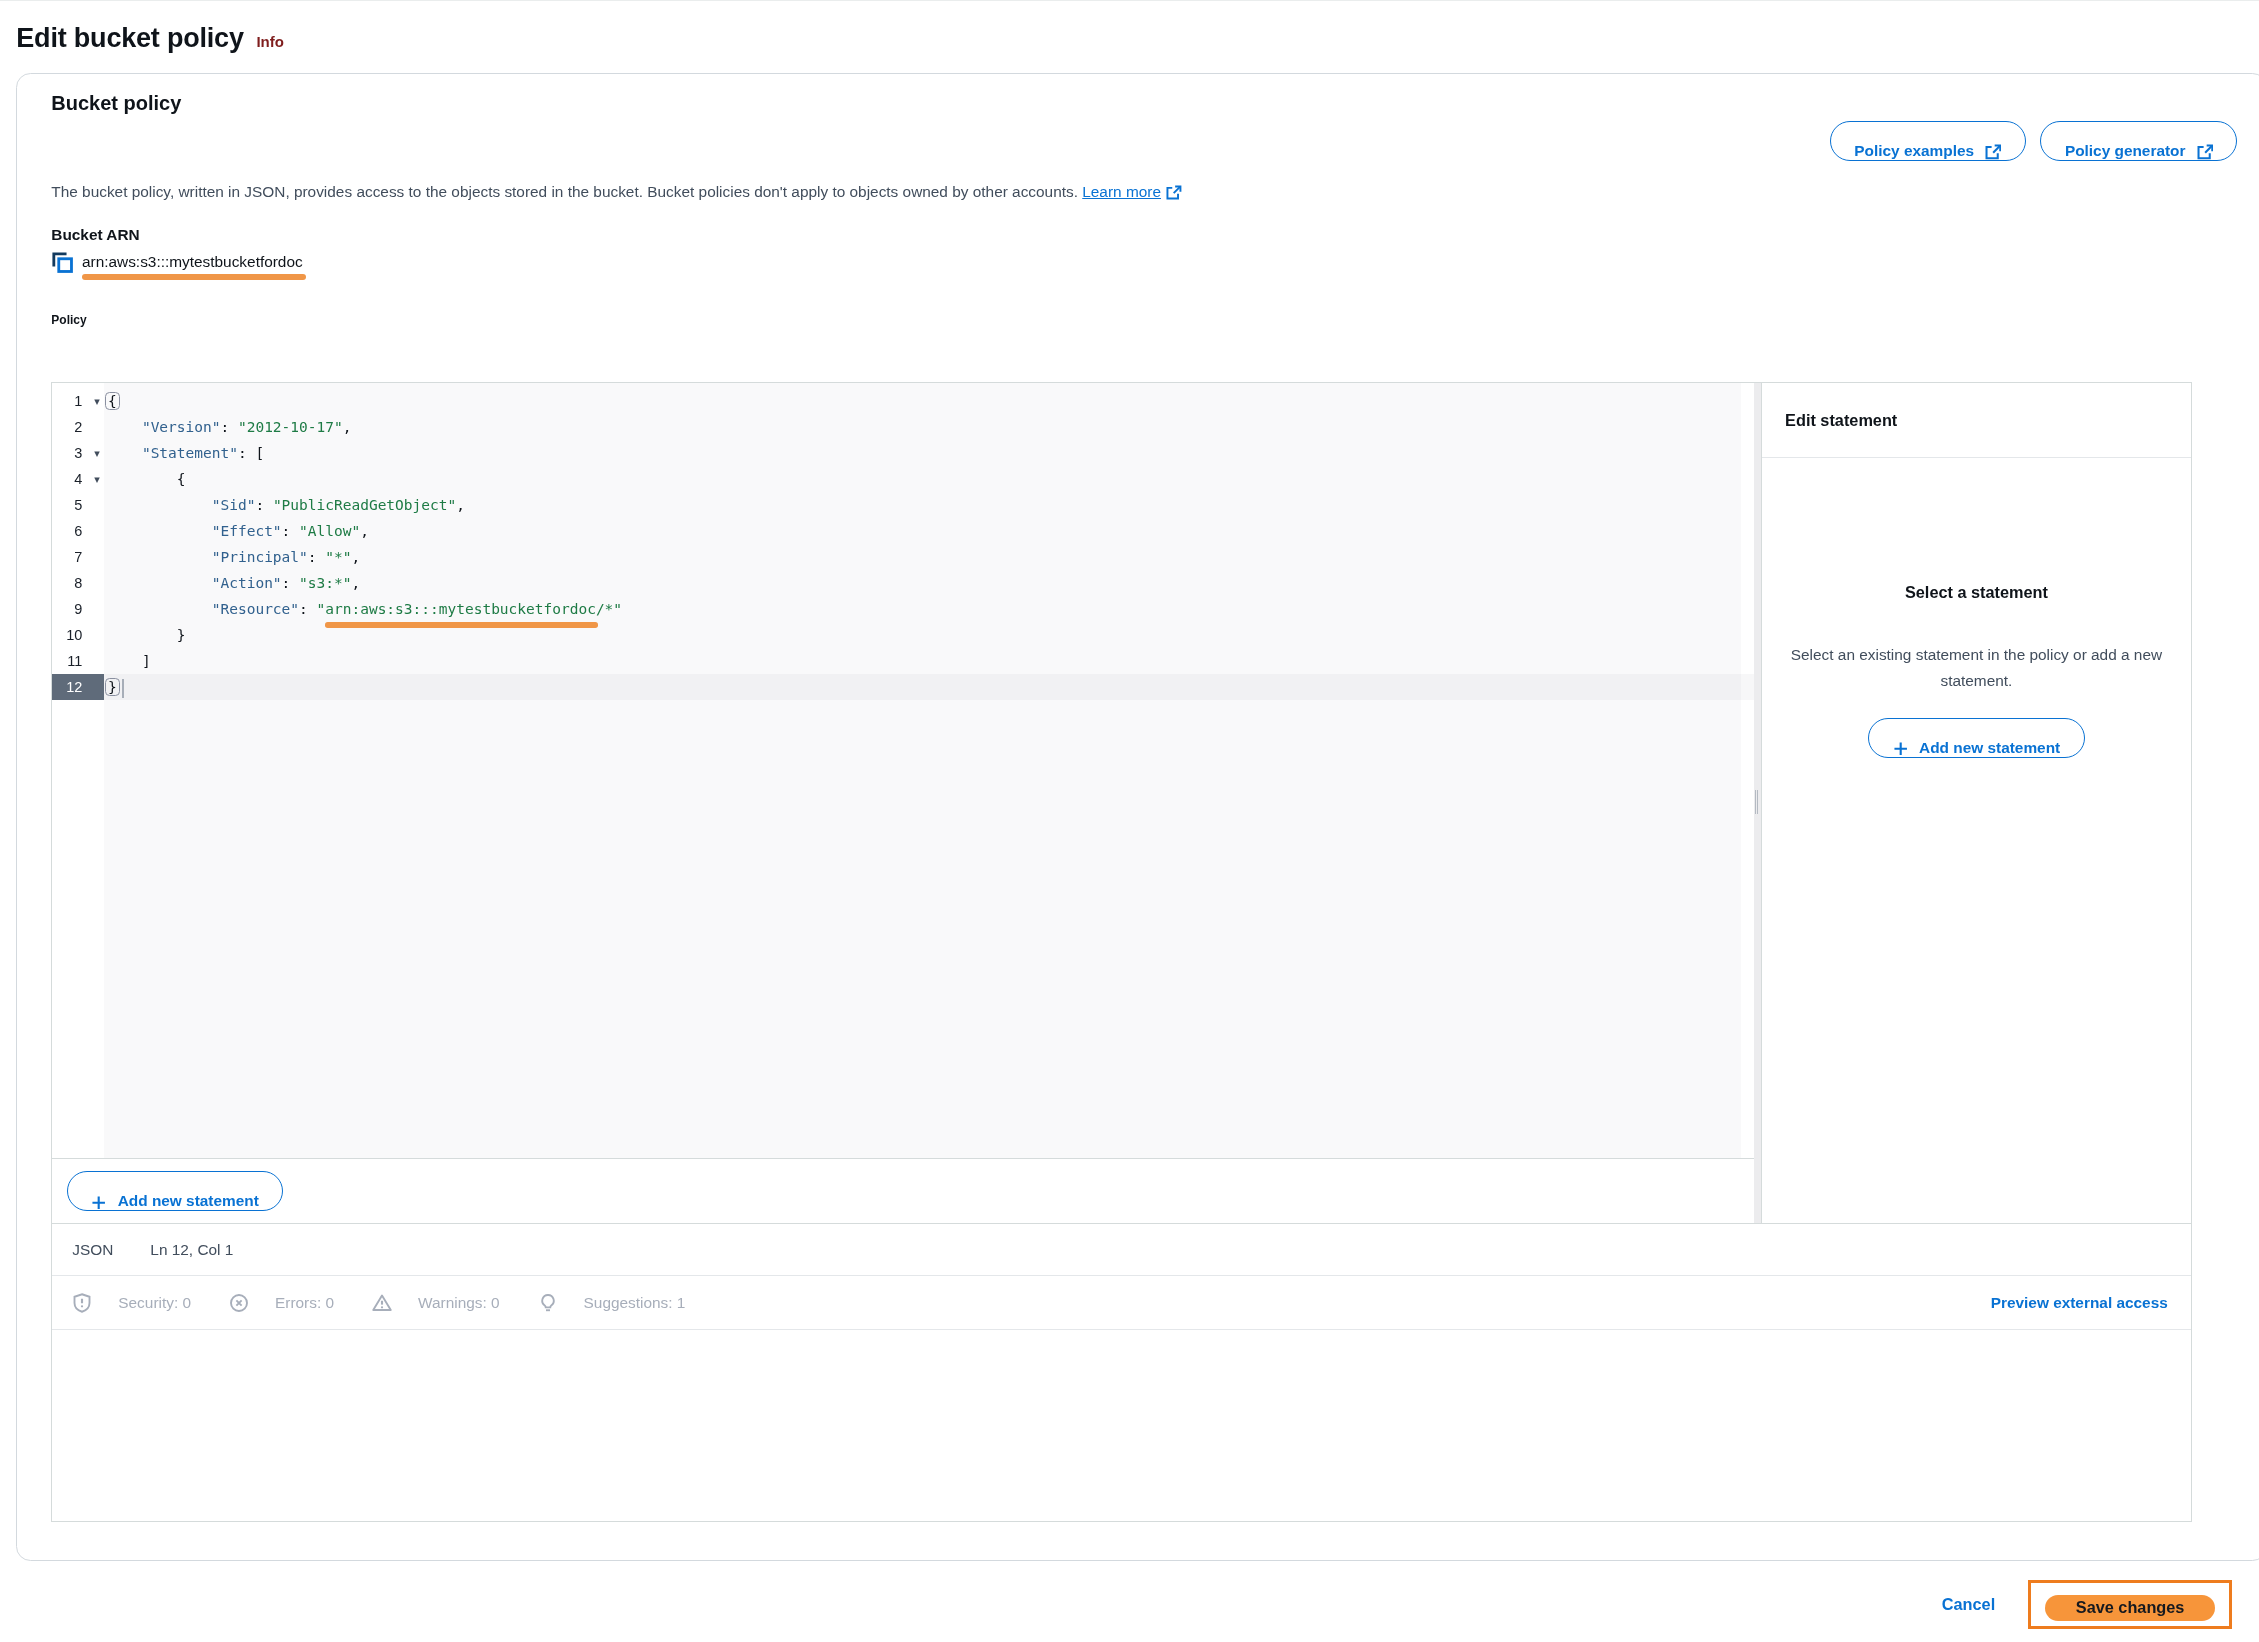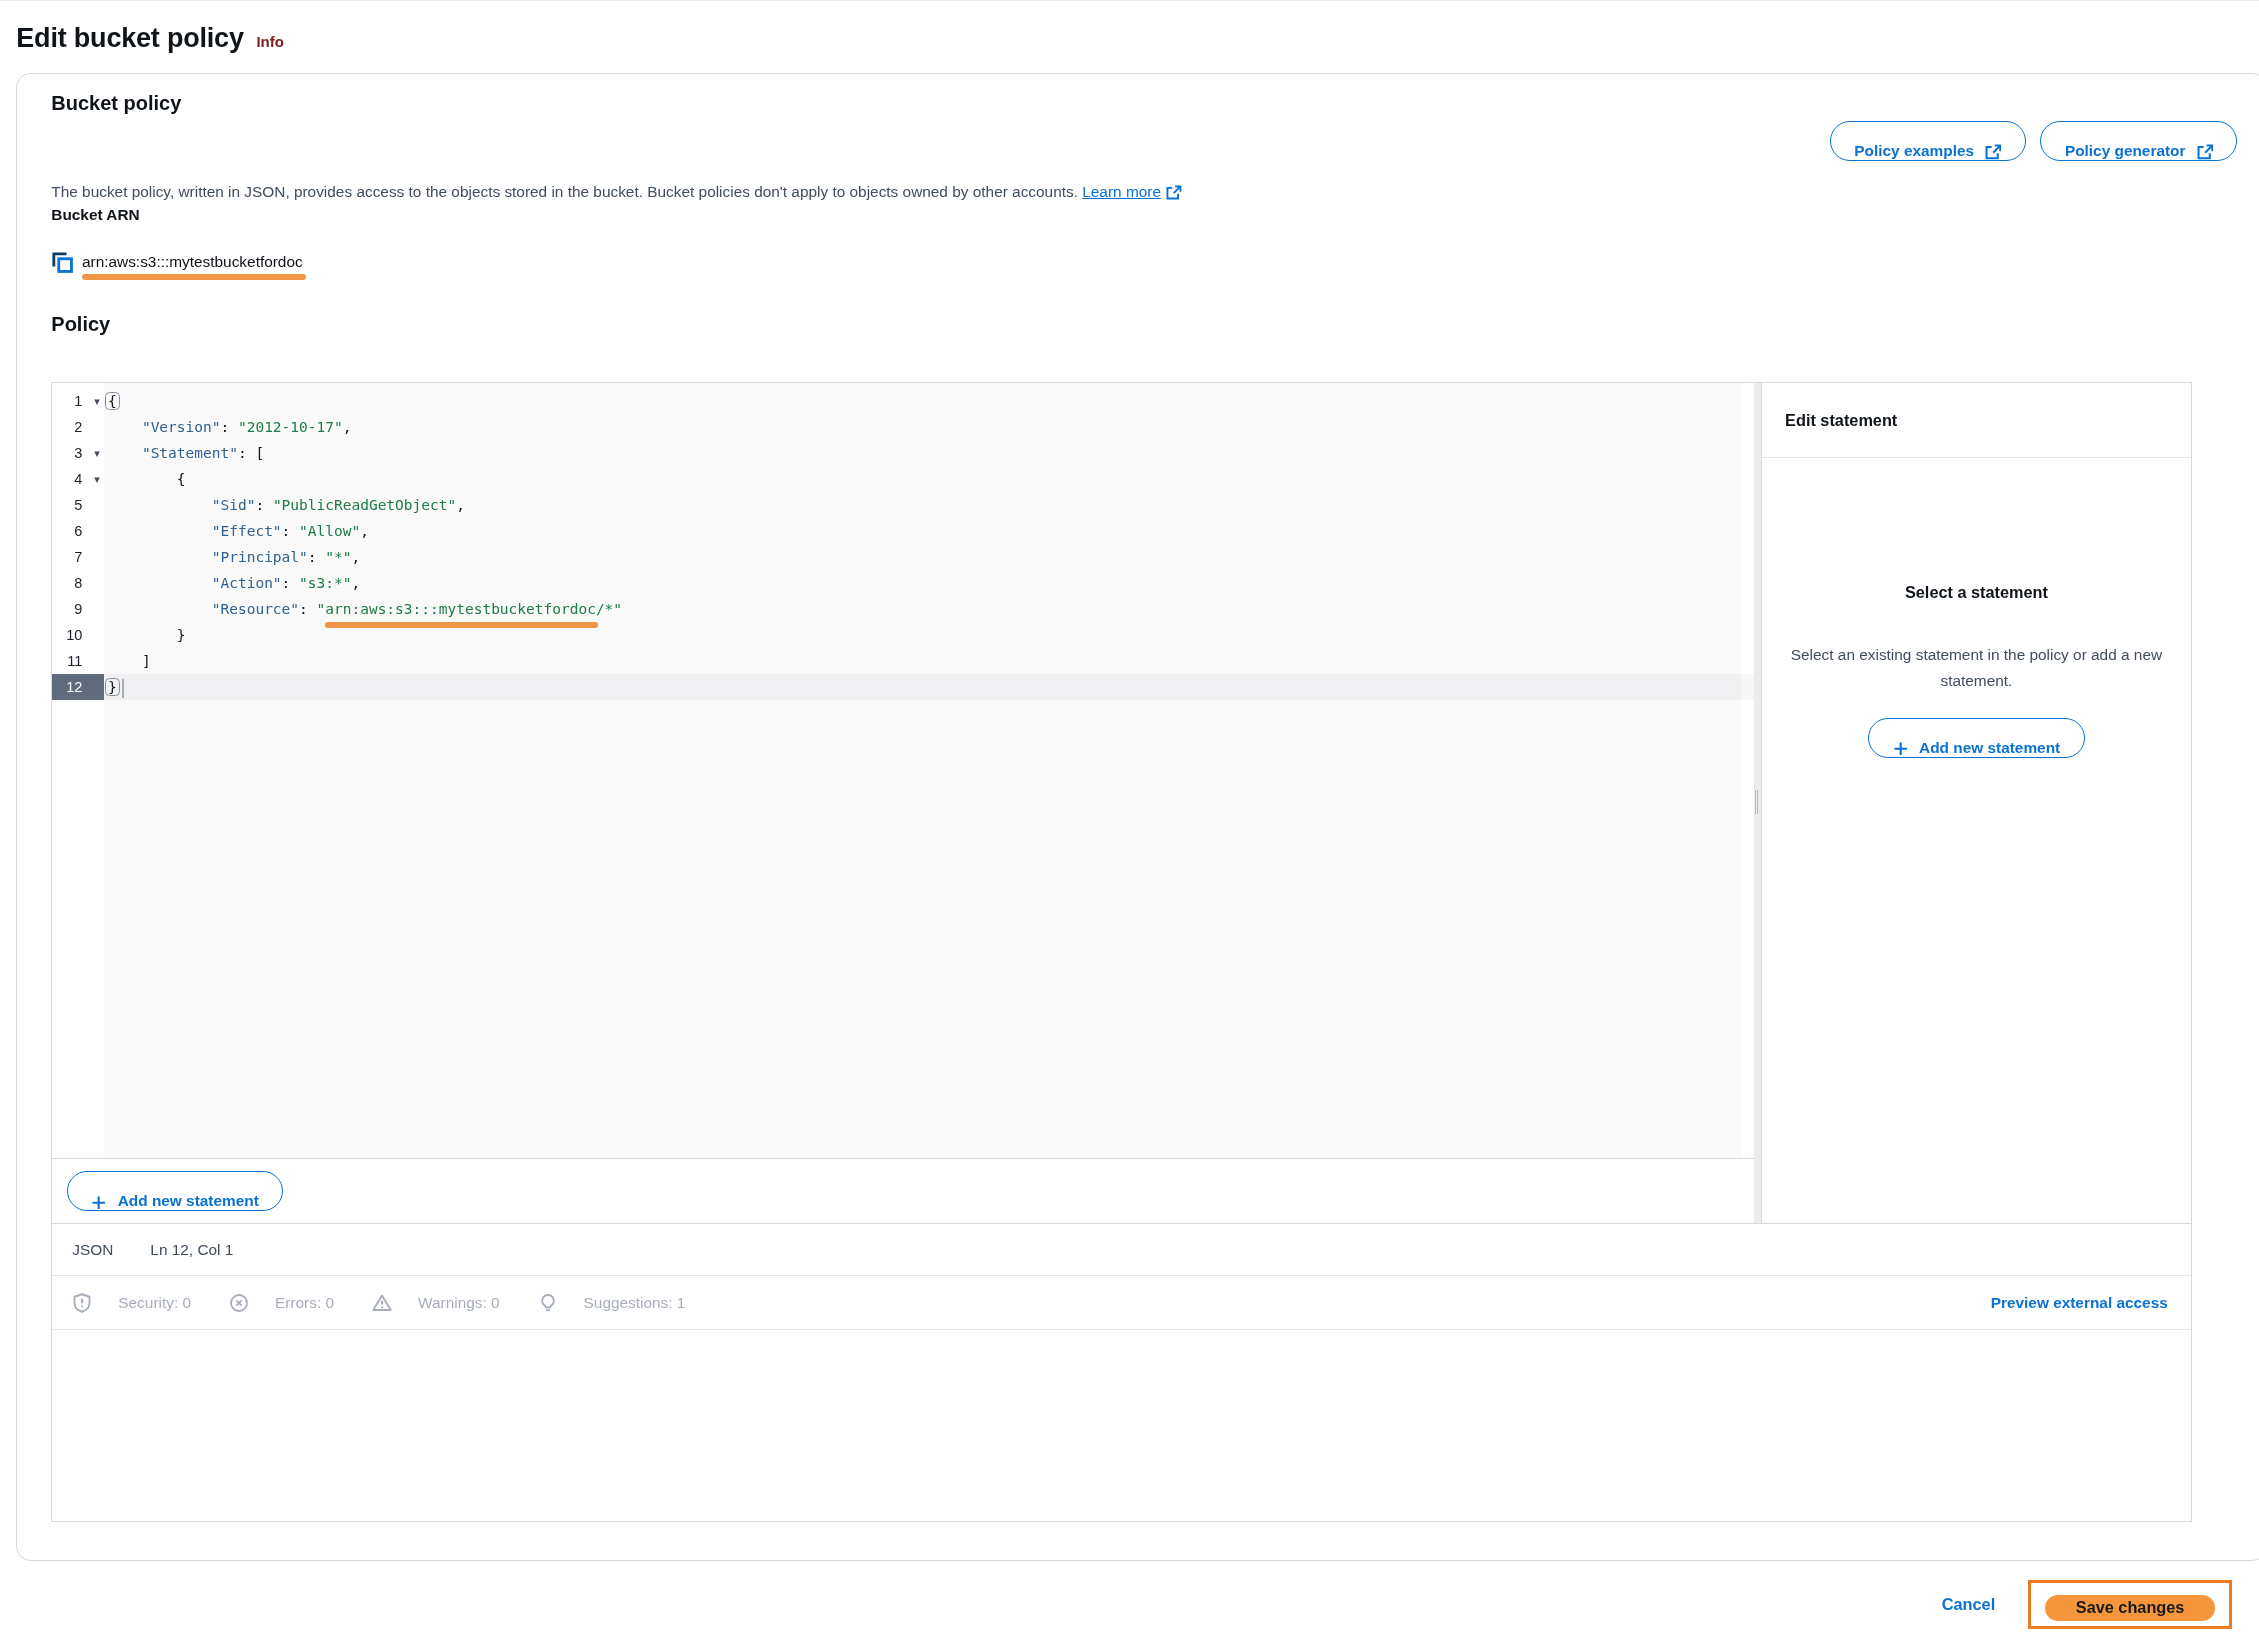--- a/index.html
+++ b/index.html
@@ -19,29 +19,29 @@
   }
   .card-title{position:absolute;left:34px;top:18px;font-size:20px;font-weight:bold;}
   .header-buttons{position:absolute;right:29px;top:47px;display:flex;gap:14.5px;}
   .btn-outline{
     display:inline-flex;align-items:flex-end;gap:11px;height:40px;padding:0 23.5px;
     border:1.8px solid #0972d3;border-radius:20px;background:#fff;color:#0972d3;
     font-size:15.4px;font-weight:bold;font-family:inherit;cursor:pointer;box-sizing:border-box;white-space:nowrap;
   }
   .desc{position:absolute;left:34px;top:94px;font-size:15.4px;color:#414d5c;}
   .link-inline{color:#0972d3;text-decoration:underline;cursor:pointer;display:inline-flex;align-items:center;gap:5.4px;}
-  .arn-label{position:absolute;left:34px;top:132px;font-size:15.4px;font-weight:bold;}
+  .arn-label{position:absolute;left:34px;top:152px;font-size:15.4px;font-weight:bold;}
   .arn-row{position:absolute;left:34px;top:177px;display:flex;align-items:center;gap:8.1px;font-size:15.4px;}
   .copy-btn{background:none;border:none;padding:0;cursor:pointer;line-height:0;}
   .hl-underline{position:relative;}
   .hl-underline::after{
     content:"";position:absolute;left:0;right:-3.6px;bottom:-9px;height:6.3px;
     background:#f09647;border-radius:3.2px;
   }
-  .policy-label{position:absolute;left:34px;top:239px;font-size:20px;font-weight:bold;}
+  .policy-label{position:absolute;left:34px;top:239px;font-size:12px;font-weight:bold;}
   
   .editor-box{
     position:absolute;left:34px;top:308px;width:2141px;height:1140px;
     border:0.9px solid #d5dbdb;box-sizing:border-box;display:flex;flex-direction:column;
   }
   .editor-row{display:flex;height:840px;flex:0 0 auto;}
   .editor-left{width:1702px;display:flex;flex-direction:column;flex:0 0 auto;}
   .code-pane{position:relative;height:776px;background:#f9f9fa;border-bottom:0.9px solid #d5dbdb;box-sizing:border-box;overflow:hidden;}
   .gutter-bg{position:absolute;left:0;top:0;bottom:0;width:52px;background:#fff;}
   .scroll-track{position:absolute;right:0;top:0;bottom:0;width:13.6px;background:#fff;}

